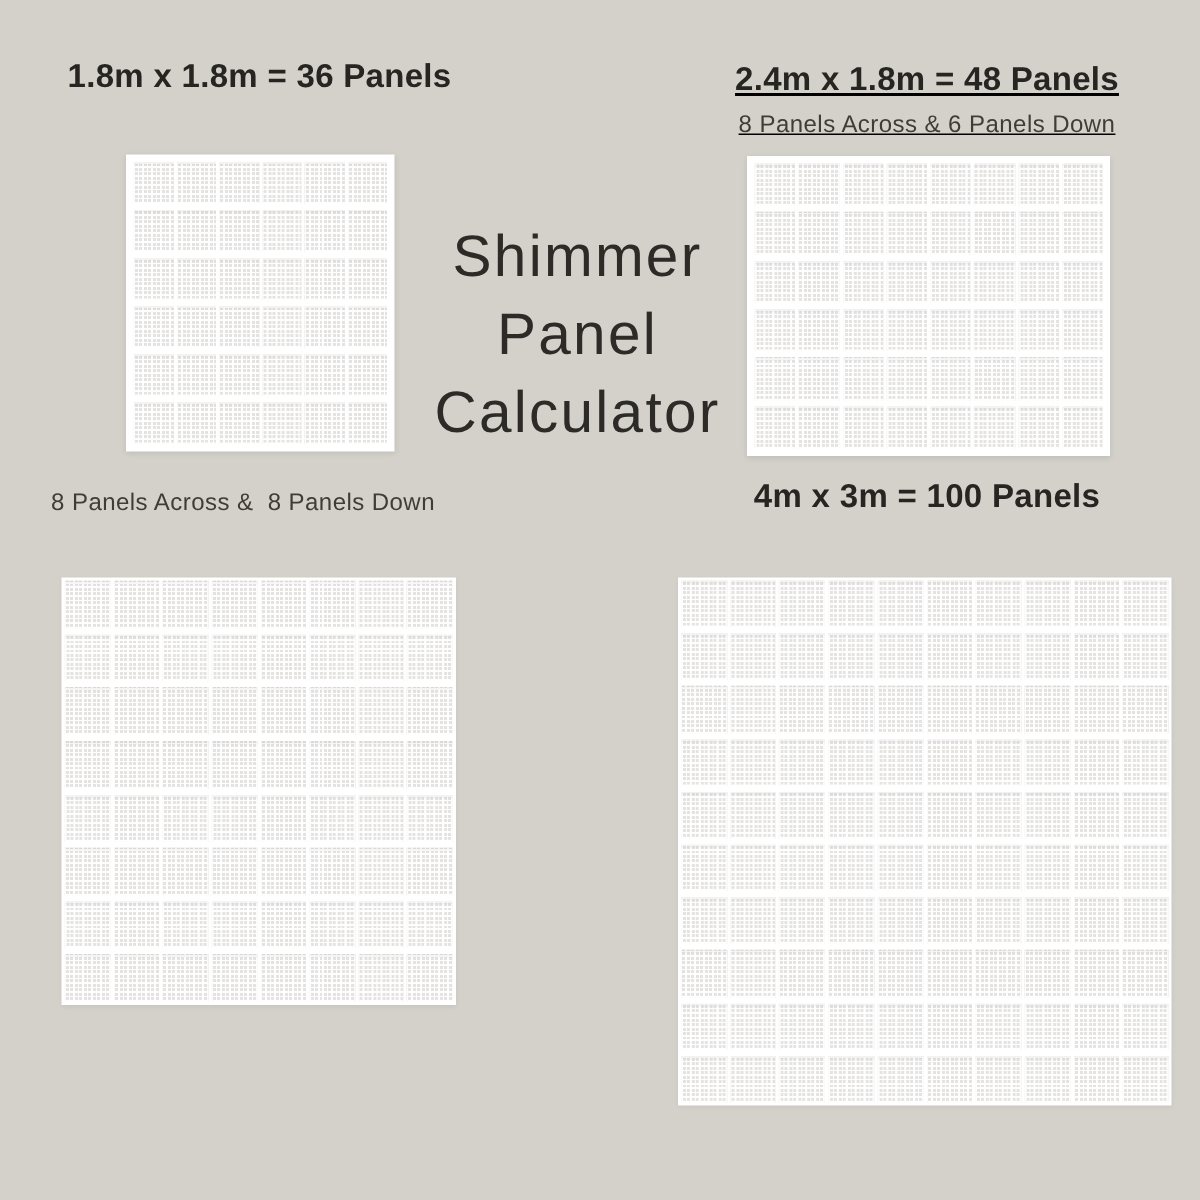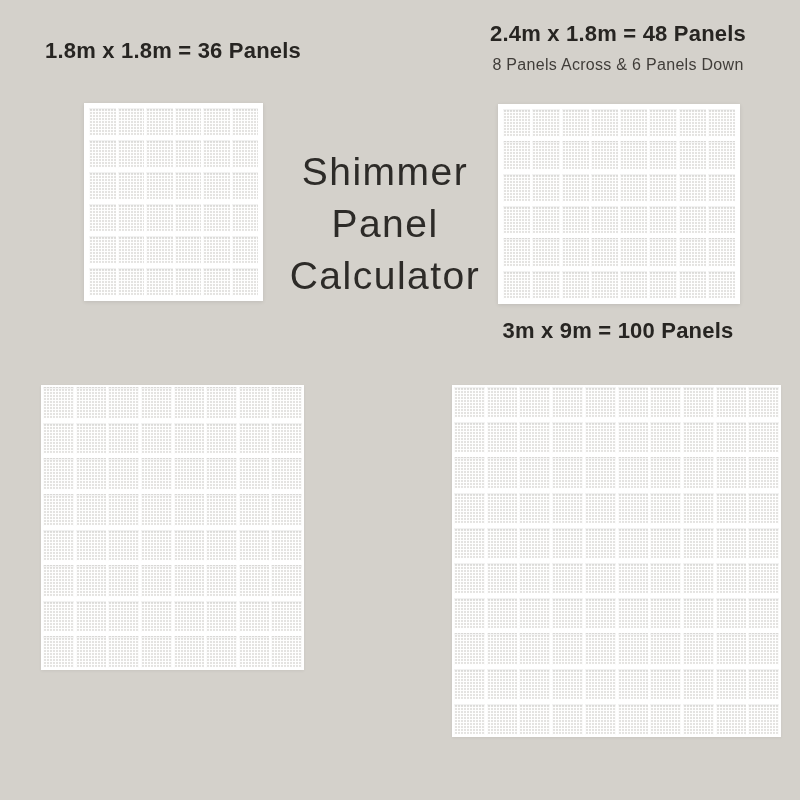--- a/index.html
+++ b/index.html
@@ -35,21 +35,21 @@
   }
   .qtext p {
     margin: 8px 0 0 0;
     font-size: 16px;
     font-weight: 400;
     letter-spacing: 0.3px;
     color: var(--subheading, #403d39);
     line-height: 1.2;
   }
   .pos-tl-text { left: 38px;  top: 38px;  width: 270px; }
-  .pos-tr-text { left: 483px; top: 21px;  width: 270px; }
+  .pos-tr-text { left: 483px; top: 40px;  width: 270px; text-decoration: underline; }
   .pos-bl-text { left: 20px;  top: 318px; width: 284px; }
   .pos-br-text { left: 478px; top: 318px; width: 280px; }
 
   
   .main-title {
     position: absolute;
     left: 270px;
     top: 146px;
     width: 230px;
     text-align: center;
@@ -200,20 +200,21 @@
   </section>
 
   <div class="main-title">
     <div>Shimmer</div>
     <div>Panel</div>
     <div>Calculator</div>
   </div>
 
   <section>
     <div class="qtext pos-bl-text">
+      <p>8 Panels Across &amp; &nbsp;8 Panels Down</p>
     </div>
     <div class="panel-grid edge pos-bl-grid" style="grid-template-columns: repeat(8, 1fr); grid-template-rows: repeat(8, 1fr);">
         <div class="panel"></div>
         <div class="panel"></div>
         <div class="panel"></div>
         <div class="panel"></div>
         <div class="panel"></div>
         <div class="panel"></div>
         <div class="panel"></div>
         <div class="panel"></div>
@@ -271,21 +272,21 @@
         <div class="panel"></div>
         <div class="panel"></div>
         <div class="panel"></div>
         <div class="panel"></div>
         <div class="panel"></div>
       </div>
   </section>
 
   <section>
     <div class="qtext pos-br-text">
-      <h2>3m x 9m = 100 Panels</h2>
+      <h2>4m x 3m = 100 Panels</h2>
     </div>
     <div class="panel-grid edge pos-br-grid" style="grid-template-columns: repeat(10, 1fr); grid-template-rows: repeat(10, 1fr);">
         <div class="panel"></div>
         <div class="panel"></div>
         <div class="panel"></div>
         <div class="panel"></div>
         <div class="panel"></div>
         <div class="panel"></div>
         <div class="panel"></div>
         <div class="panel"></div>

